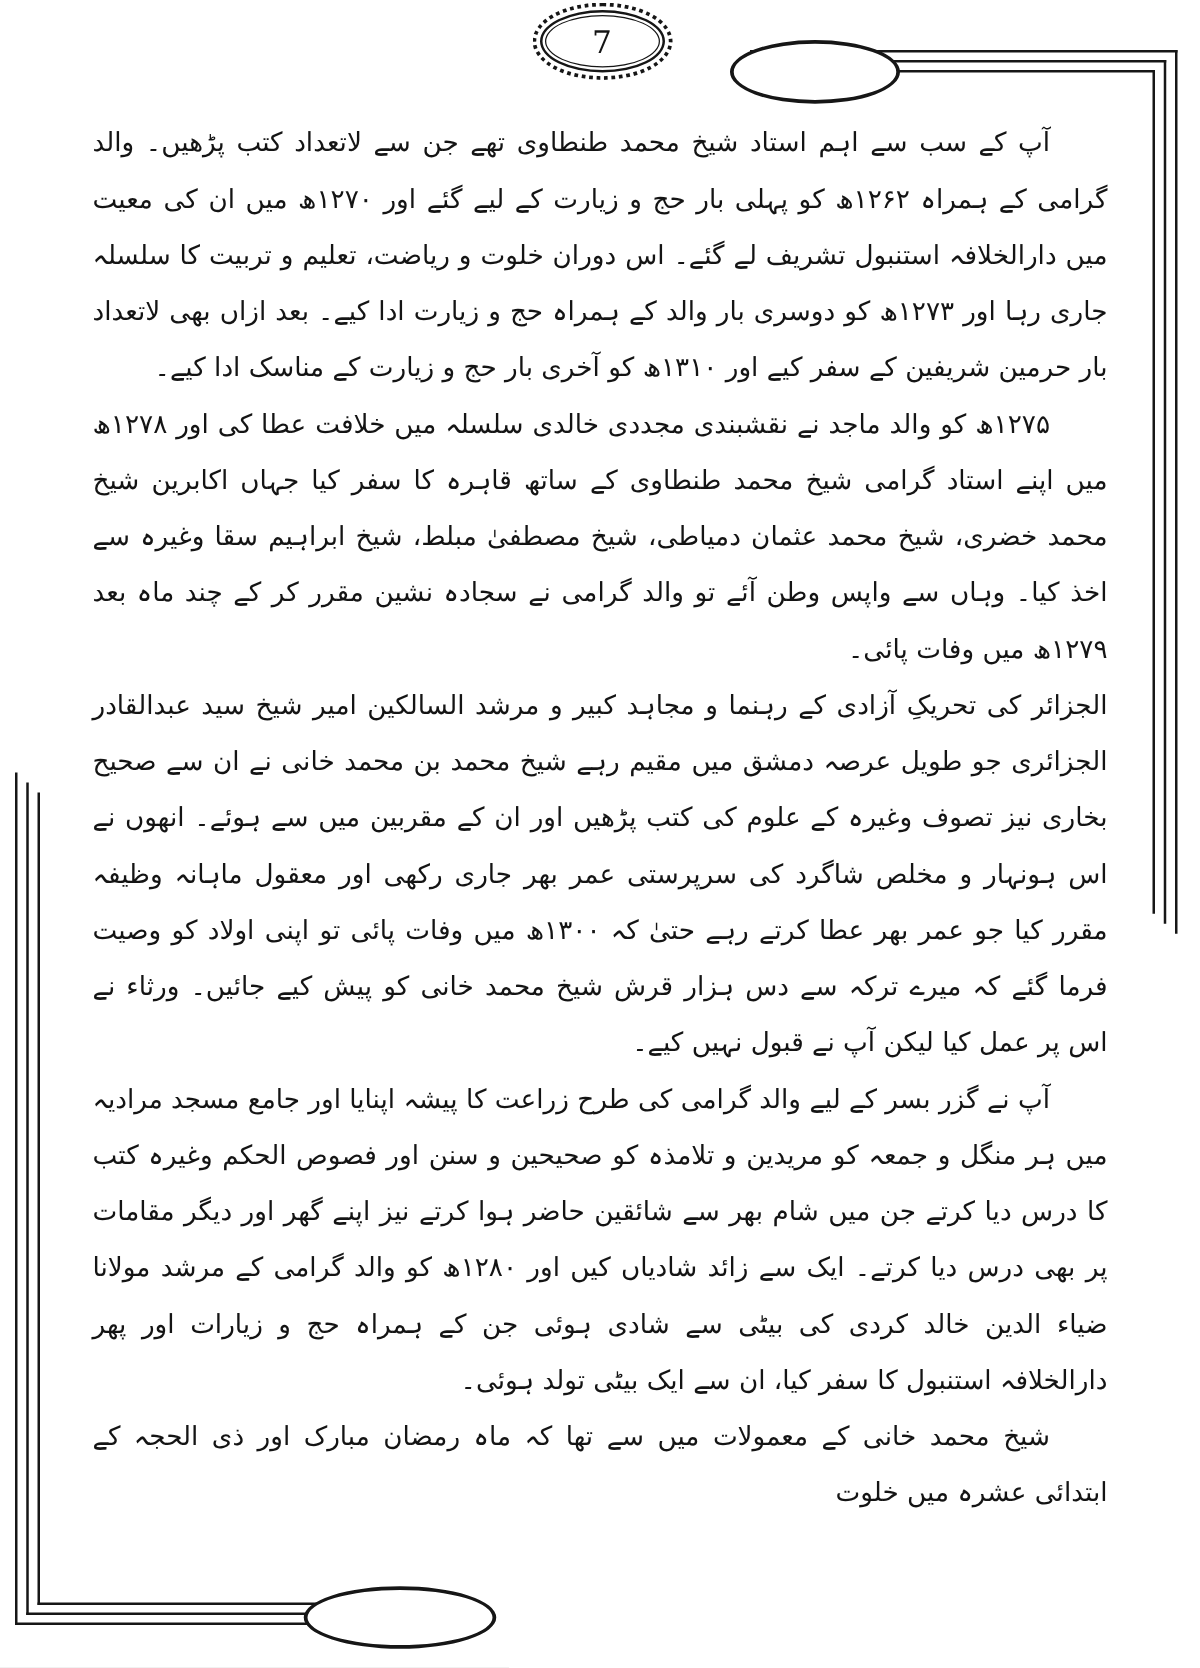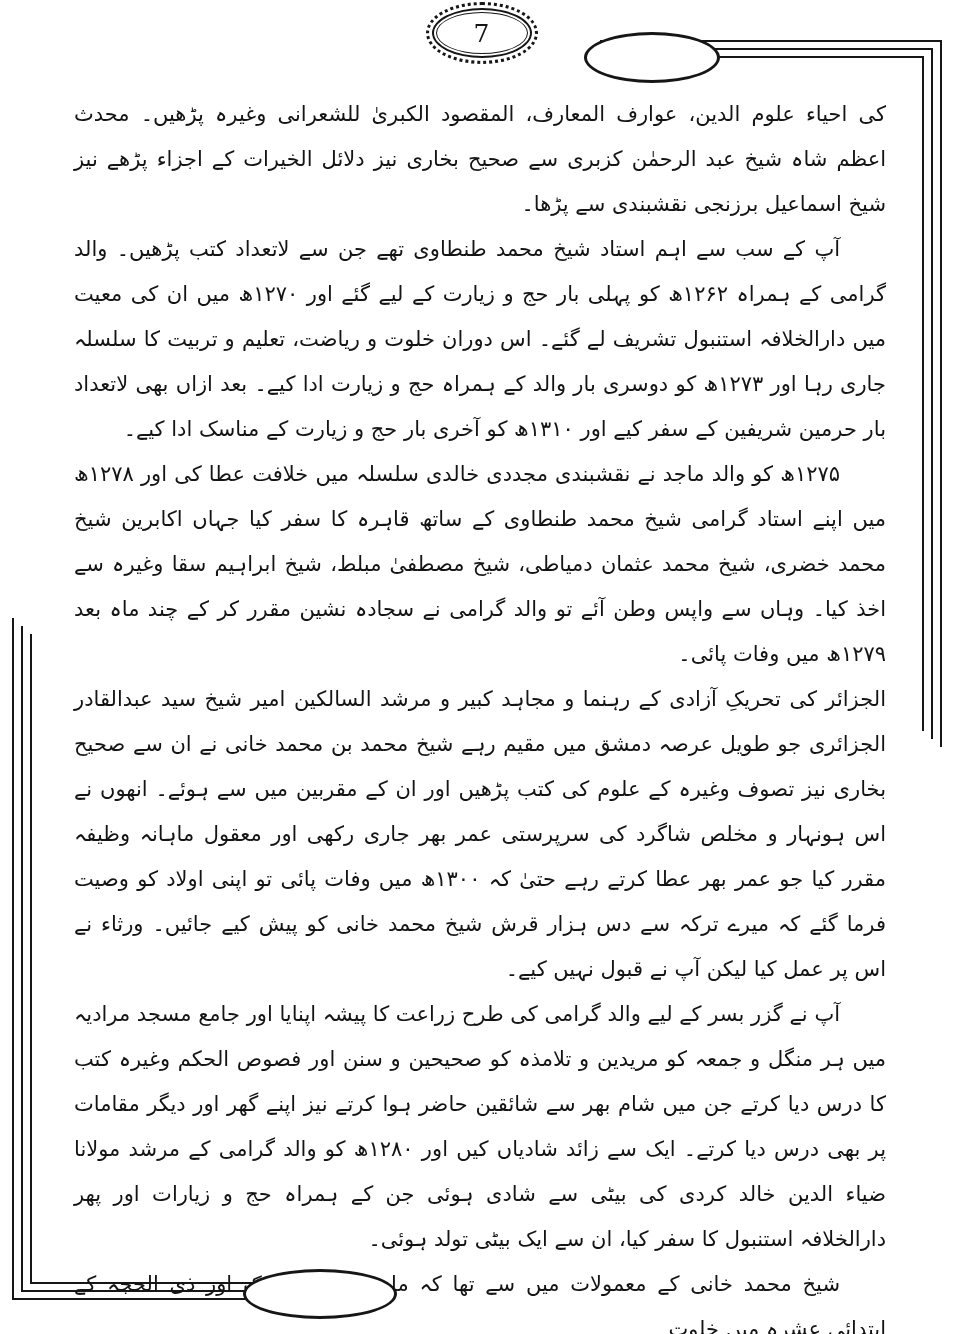--- a/index.html
+++ b/index.html
@@ -83,21 +83,20 @@
   <div class="l-bl lbl3"></div>
 
   <div class="oval oval-tr"></div>
   <div class="oval oval-b"></div>
 
   <div class="badge">
     <span class="num">7</span>
   </div>
 
   <div class="text-body">
-      <p class="para"><span>کی احیاء علوم الدین، عوارف المعارف، المقصود الکبریٰ للشعرانی وغیرہ پڑھیں۔ محدث اعظم شاہ شیخ عبد الرحمٰن کزبری سے صحیح بخاری نیز دلائل الخیرات کے اجزاء پڑھے نیز شیخ اسماعیل برزنجی نقشبندی سے پڑھا۔</span></p>
       <p class="para indent"><span>آپ کے سب سے اہم استاد شیخ محمد طنطاوی تھے جن سے لاتعداد کتب پڑھیں۔ والد گرامی کے ہمراہ </span><span class="u">۱۲۶۲ھ</span><span> کو پہلی بار حج و زیارت کے لیے گئے اور </span><span class="u">۱۲۷۰ھ</span><span> میں ان کی معیت میں دارالخلافہ استنبول تشریف لے گئے۔ اس دوران خلوت و ریاضت، تعلیم و تربیت کا سلسلہ جاری رہا اور </span><span class="u">۱۲۷۳ھ</span><span> کو دوسری بار والد کے ہمراہ حج و زیارت ادا کیے۔ بعد ازاں بھی لاتعداد بار حرمین شریفین کے سفر کیے اور </span><span class="u">۱۳۱۰ھ</span><span> کو آخری بار حج و زیارت کے مناسک ادا کیے۔</span></p>
       <p class="para indent"><span class="u">۱۲۷۵ھ</span><span> کو والد ماجد نے نقشبندی مجددی خالدی سلسلہ میں خلافت عطا کی اور </span><span class="u">۱۲۷۸ھ</span><span> میں اپنے استاد گرامی شیخ محمد طنطاوی کے ساتھ قاہرہ کا سفر کیا جہاں اکابرین شیخ محمد خضری، شیخ محمد عثمان دمیاطی، شیخ مصطفیٰ مبلط، شیخ ابراہیم سقا وغیرہ سے اخذ کیا۔ وہاں سے واپس وطن آئے تو والد گرامی نے سجادہ نشین مقرر کر کے چند ماہ بعد </span><span class="u">۱۲۷۹ھ</span><span> میں وفات پائی۔</span></p>
       <p class="para"><span>الجزائر کی تحریکِ آزادی کے رہنما و مجاہد کبیر و مرشد السالکین امیر شیخ سید عبدالقادر الجزائری جو طویل عرصہ دمشق میں مقیم رہے شیخ محمد بن محمد خانی نے ان سے صحیح بخاری نیز تصوف وغیرہ کے علوم کی کتب پڑھیں اور ان کے مقربین میں سے ہوئے۔ انھوں نے اس ہونہار و مخلص شاگرد کی سرپرستی عمر بھر جاری رکھی اور معقول ماہانہ وظیفہ مقرر کیا جو عمر بھر عطا کرتے رہے حتیٰ کہ </span><span class="u">۱۳۰۰ھ</span><span> میں وفات پائی تو اپنی اولاد کو وصیت فرما گئے کہ میرے ترکہ سے دس ہزار قرش شیخ محمد خانی کو پیش کیے جائیں۔ ورثاء نے اس پر عمل کیا لیکن آپ نے قبول نہیں کیے۔</span></p>
       <p class="para indent"><span>آپ نے گزر بسر کے لیے والد گرامی کی طرح زراعت کا پیشہ اپنایا اور جامع مسجد مرادیہ میں ہر منگل و جمعہ کو مریدین و تلامذہ کو صحیحین و سنن اور فصوص الحکم وغیرہ کتب کا درس دیا کرتے جن میں شام بھر سے شائقین حاضر ہوا کرتے نیز اپنے گھر اور دیگر مقامات پر بھی درس دیا کرتے۔ ایک سے زائد شادیاں کیں اور </span><span class="u">۱۲۸۰ھ</span><span> کو والد گرامی کے مرشد مولانا ضیاء الدین خالد کردی کی بیٹی سے شادی ہوئی جن کے ہمراہ حج و زیارات اور پھر دارالخلافہ استنبول کا سفر کیا، ان سے ایک بیٹی تولد ہوئی۔</span></p>
       <p class="para indent"><span>شیخ محمد خانی کے معمولات میں سے تھا کہ ماہ رمضان مبارک اور ذی الحجہ کے ابتدائی عشرہ میں خلوت</span></p>
     </div>
 
 </div>
 
 </body></html>

